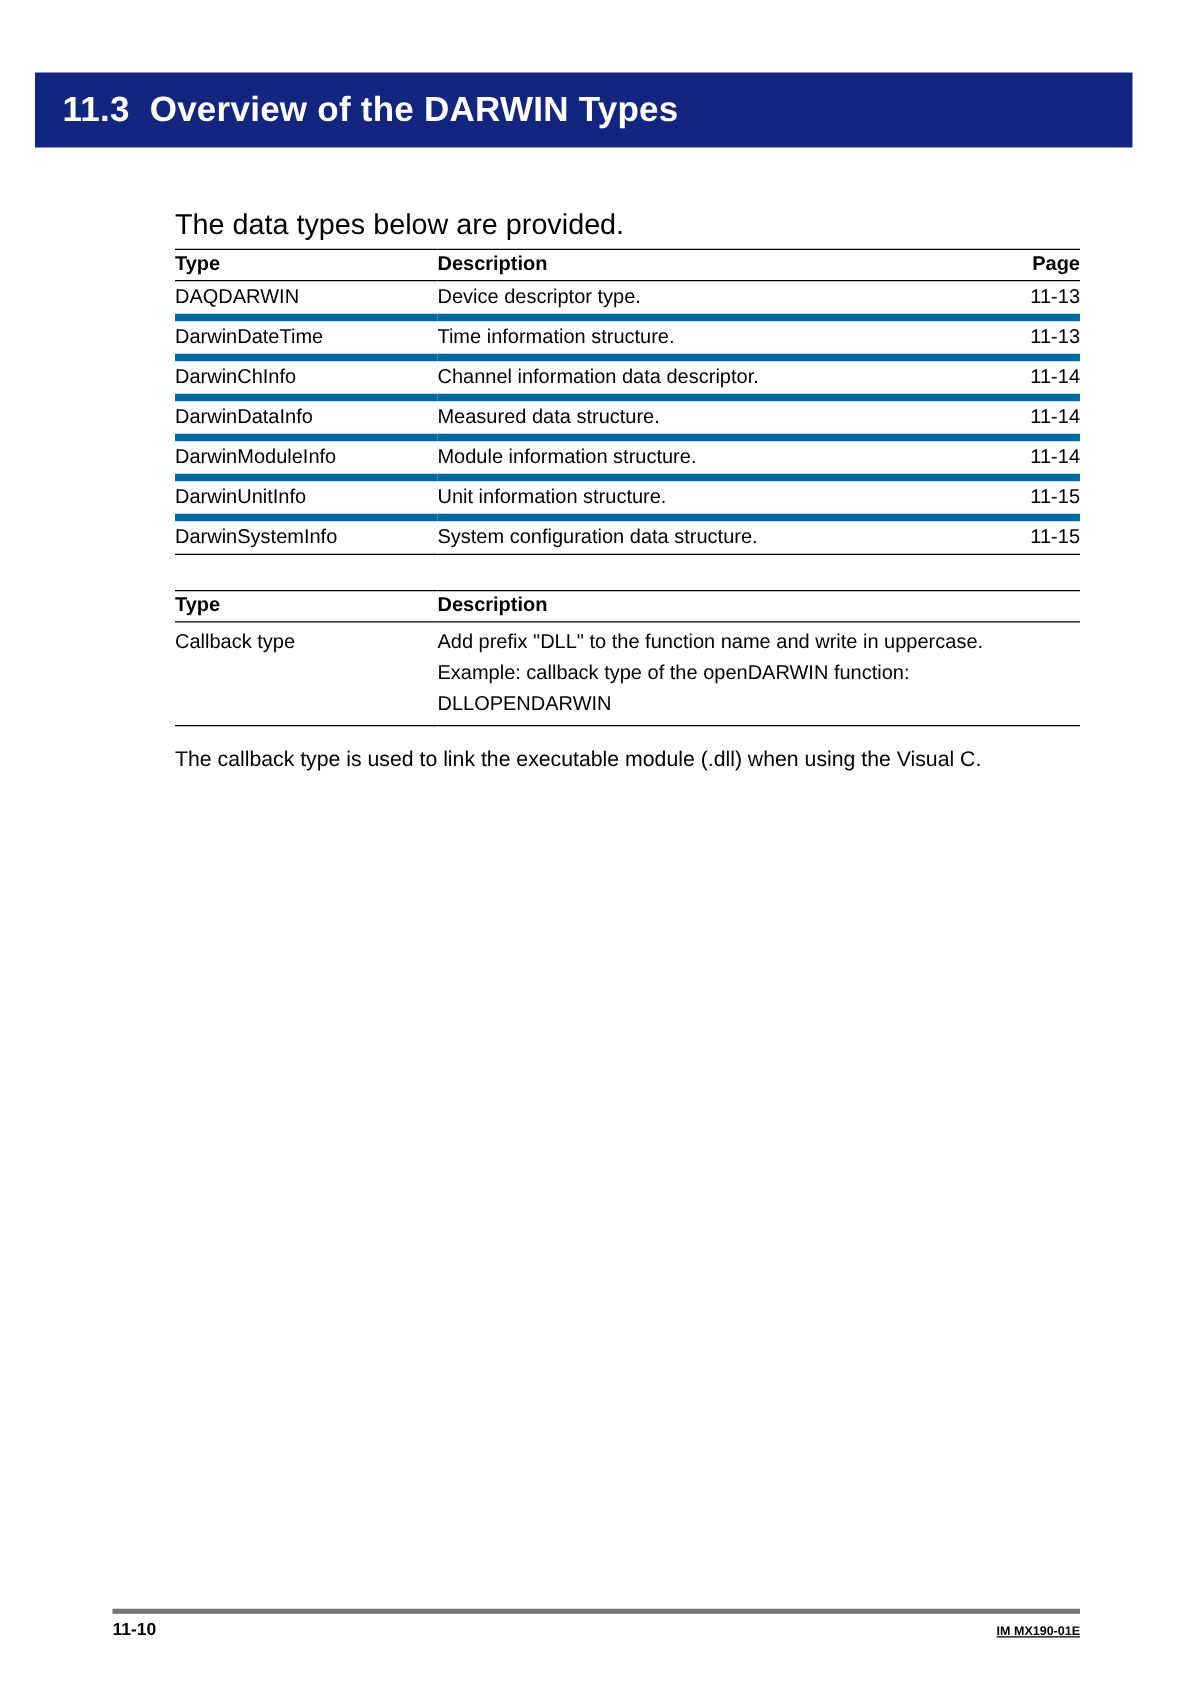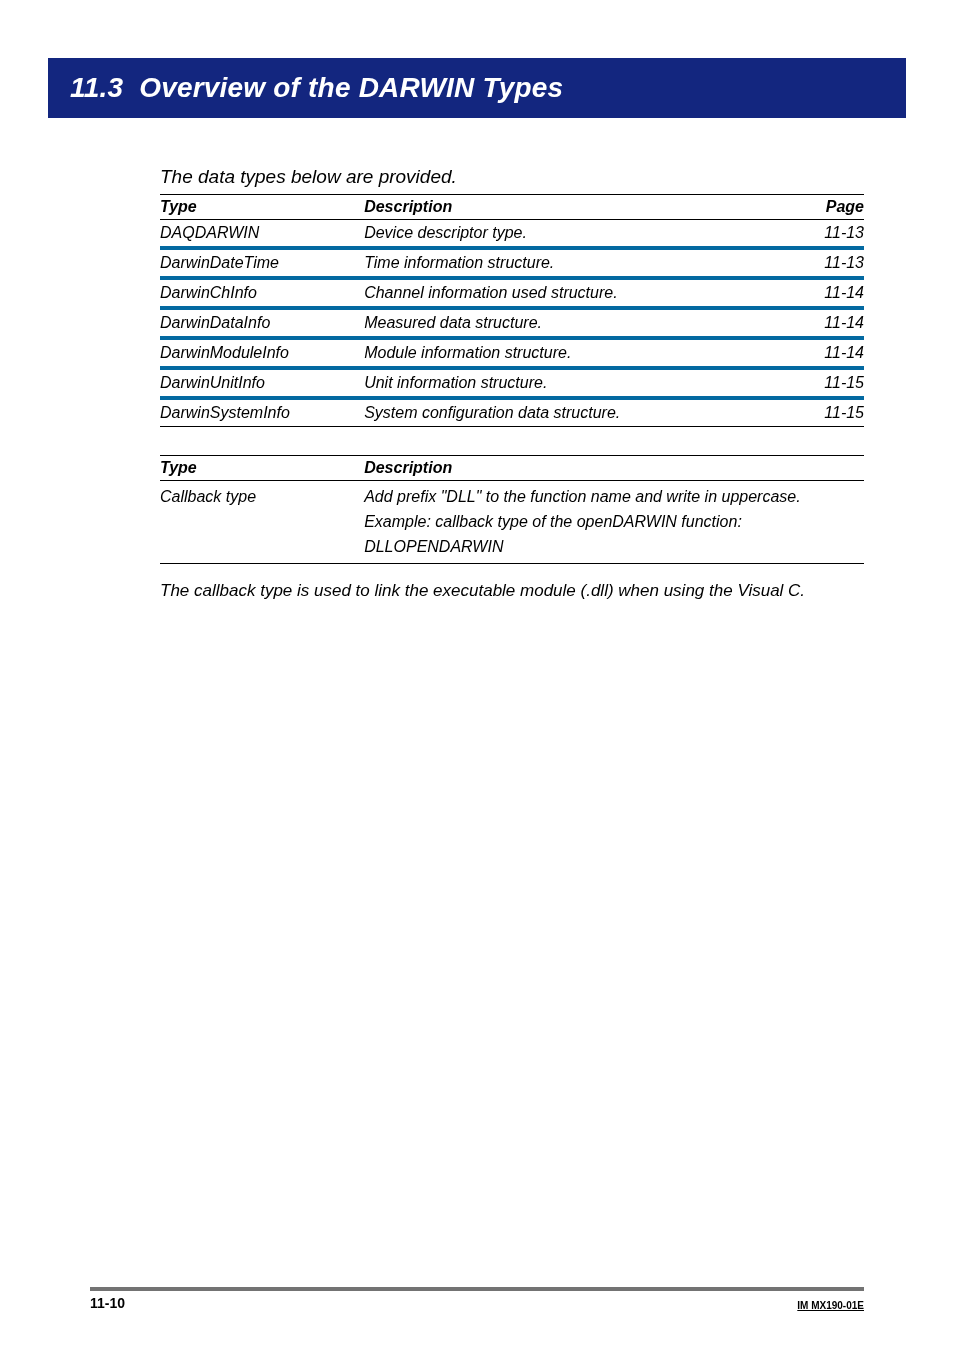--- a/index.html
+++ b/index.html
@@ -7,62 +7,61 @@
     margin: 0;
     padding: 0;
     background: #ffffff;
     font-family: Arial, Helvetica, sans-serif;
     color: #000;
     width: 954px;
     height: 1351px;
     position: relative;
   }
   .page {
-    padding: 58px 90px 0 90px;
-    font-style: italic;
+    padding: 58px 90px 0 70px;
   }
   .title-banner {
     background: #13267f;
     color: #ffffff;
     padding: 14px 0 14px 22px;
     margin-left: -42px;
     margin-right: -42px;
     margin-bottom: 48px;
   }
   .title-banner-text {
     font-size: 28px;
     font-weight: bold;
     letter-spacing: 0.2px;
   }
   .content-area {
     padding-left: 70px;
   }
   .intro {
-    font-size: 19px;
+    font-size: 23px;
     margin-bottom: 6px;
   }
   table.data-table {
     width: 100%;
     border-collapse: collapse;
     font-size: 16px;
     margin-bottom: 28px;
   }
   table.data-table th {
     text-align: left;
     font-weight: bold;
     border-top: 1.5px solid #000;
     border-bottom: 1.5px solid #000;
     padding: 3px 4px 3px 0;
   }
   table.data-table th.page-col {
     text-align: right;
     padding-right: 0;
   }
   table.data-table td {
-    border-bottom: 4px solid #0369a1;
+    border-bottom: 6px solid #0369a1;
     padding: 4px 4px 4px 0;
     vertical-align: top;
   }
   table.data-table tr:last-child td {
     border-bottom: 1.5px solid #000;
   }
   table.data-table td.page-cell {
     text-align: right;
     white-space: nowrap;
     padding-right: 0;
@@ -156,21 +155,21 @@
           <td>Device descriptor type.</td>
           <td class="page-cell">11-13</td>
         </tr>
         <tr>
           <td>DarwinDateTime</td>
           <td>Time information structure.</td>
           <td class="page-cell">11-13</td>
         </tr>
         <tr>
           <td>DarwinChInfo</td>
-          <td>Channel information used structure.</td>
+          <td>Channel information data descriptor.</td>
           <td class="page-cell">11-14</td>
         </tr>
         <tr>
           <td>DarwinDataInfo</td>
           <td>Measured data structure.</td>
           <td class="page-cell">11-14</td>
         </tr>
         <tr>
           <td>DarwinModuleInfo</td>
           <td>Module information structure.</td>

